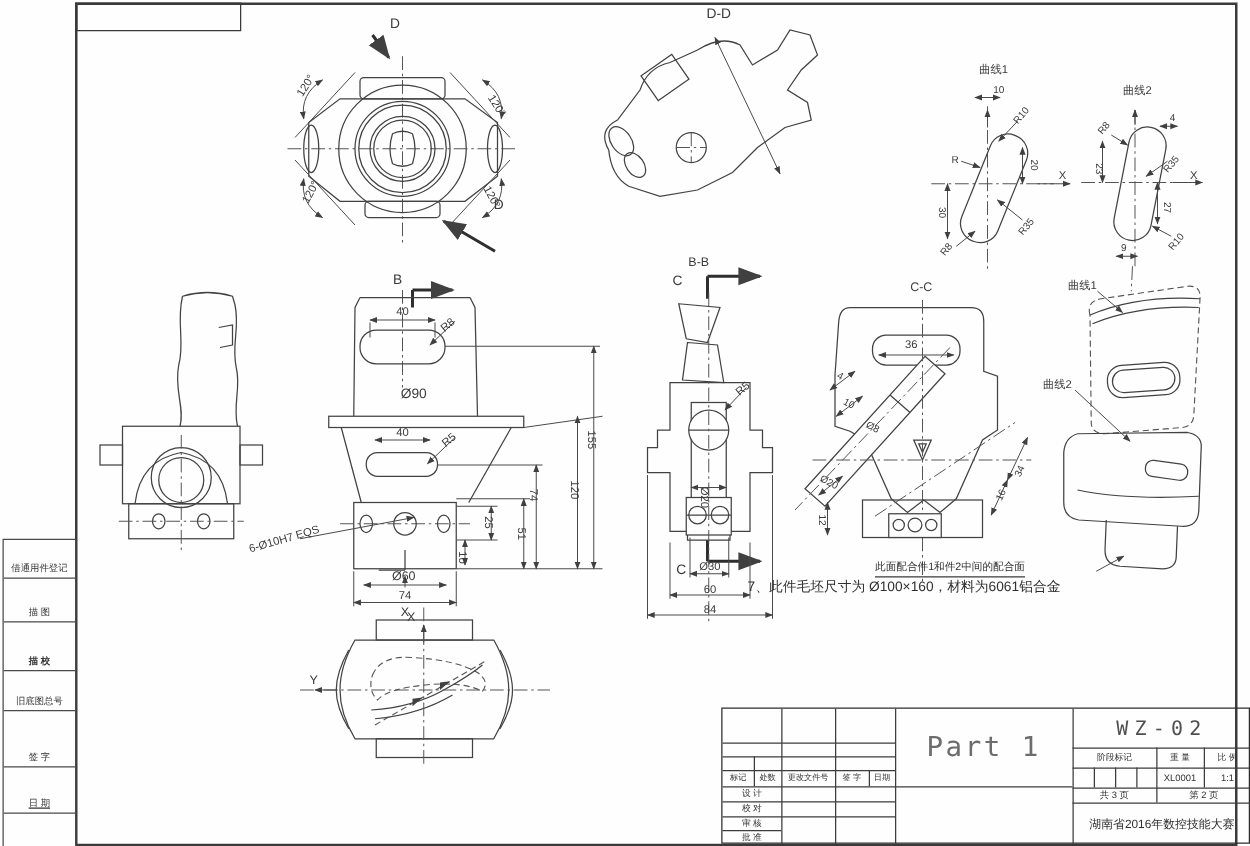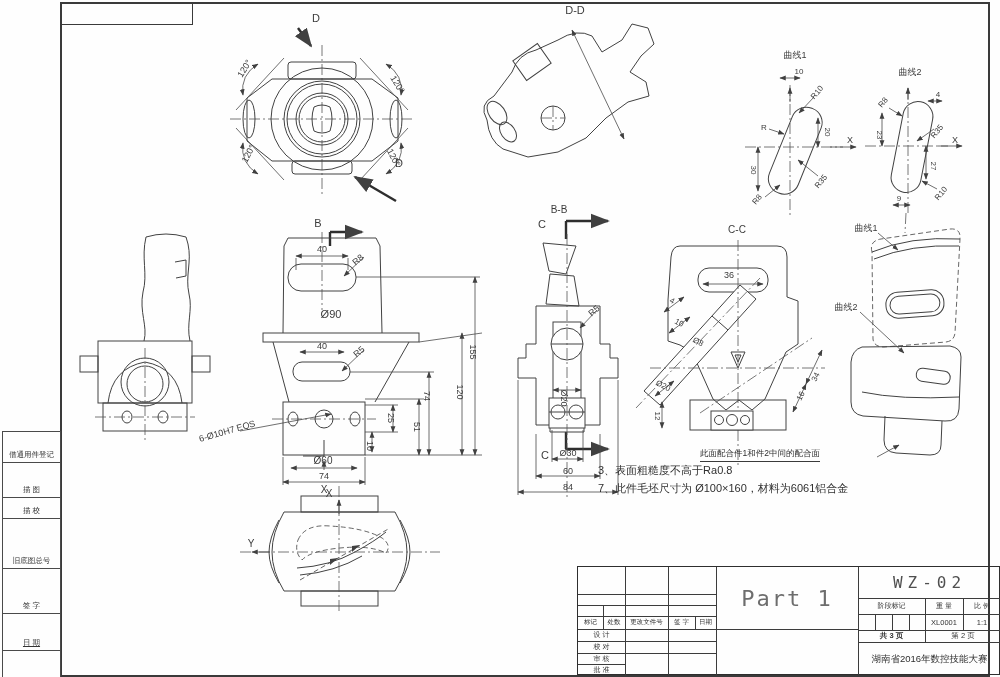--- a/index.html
+++ b/index.html
@@ -338,29 +338,28 @@
         <text x="803" y="397" font-size="8" text-anchor="middle" transform="rotate(-65 803 397)">16</text>
         <text x="818" y="378" font-size="8" text-anchor="middle" transform="rotate(-65 818 378)">34</text>
         <text x="329" y="497" font-size="10" text-anchor="middle">X</text>
         <text x="251" y="547" font-size="10" text-anchor="middle">Y</text>
       </g>
   </svg>
 
   <div class="lm">
     <div class="cell" style="top:0;height:31px;">借通用件登记</div>
     <div class="cell" style="top:31px;height:35px;">描 图</div>
-    <div class="cell" style="top:54px;height:33px;">描 校</div>
+    <div class="cell" style="top:72px;height:33px;font-weight:bold;">描 校</div>
     <div class="cell" style="top:99px;height:38px;">旧底图总号</div>
     <div class="cell" style="top:137px;height:45px;">签 字</div>
     <div class="cell" style="top:182px;height:37px;text-decoration:underline;">日 期</div>
   </div>
 
   <div class="leadnote">此面配合件1和件2中间的配合面</div>
   <div class="notes">
-    <div class="nline">3、表面粗糙度不高于Ra0.8</div>
     <div class="nline">7、此件毛坯尺寸为 Ø100×160，材料为6061铝合金</div>
   </div>
 
   <div class="tb">
 
     <div class="v" style="left:138px;top:0;height:109px;"></div>
     <div class="v" style="left:280px;top:0;height:109px;"></div>
     <div class="v" style="left:25px;top:38px;height:24px;"></div>
     <div class="v" style="left:47px;top:0;height:109px;"></div>
     <div class="v" style="left:90px;top:0;height:109px;"></div>
@@ -394,18 +393,18 @@
     <div class="txt" style="left:0;top:97px;width:47px;height:12px;">批 准</div>
 
     <div class="partname">Part 1</div>
     <div class="dno">WZ-02</div>
 
     <div class="txt" style="left:280px;top:31px;width:67px;height:16px;">阶段标记</div>
     <div class="txt" style="left:347px;top:31px;width:38px;height:16px;">重 量</div>
     <div class="txt" style="left:385px;top:31px;width:38px;height:16px;">比 例</div>
     <div class="txt" style="left:347px;top:47px;width:38px;height:16px;font-size:7.5px;">XL0001</div>
     <div class="txt" style="left:385px;top:47px;width:38px;height:16px;font-size:7.5px;">1:1</div>
-    <div class="txt" style="left:280px;top:63px;width:67px;height:12px;font-size:7.5px;font-weight:bold;">共 3 页</div>
+    <div class="txt" style="left:280px;top:63px;width:67px;height:12px;font-size:7.5px;">共 3 页</div>
     <div class="txt" style="left:347px;top:63px;width:76px;height:12px;font-size:7.5px;">第 2 页</div>
     <div class="org">湖南省2016年数控技能大赛</div>
   </div>
 
 </div>
 
 </body></html>

